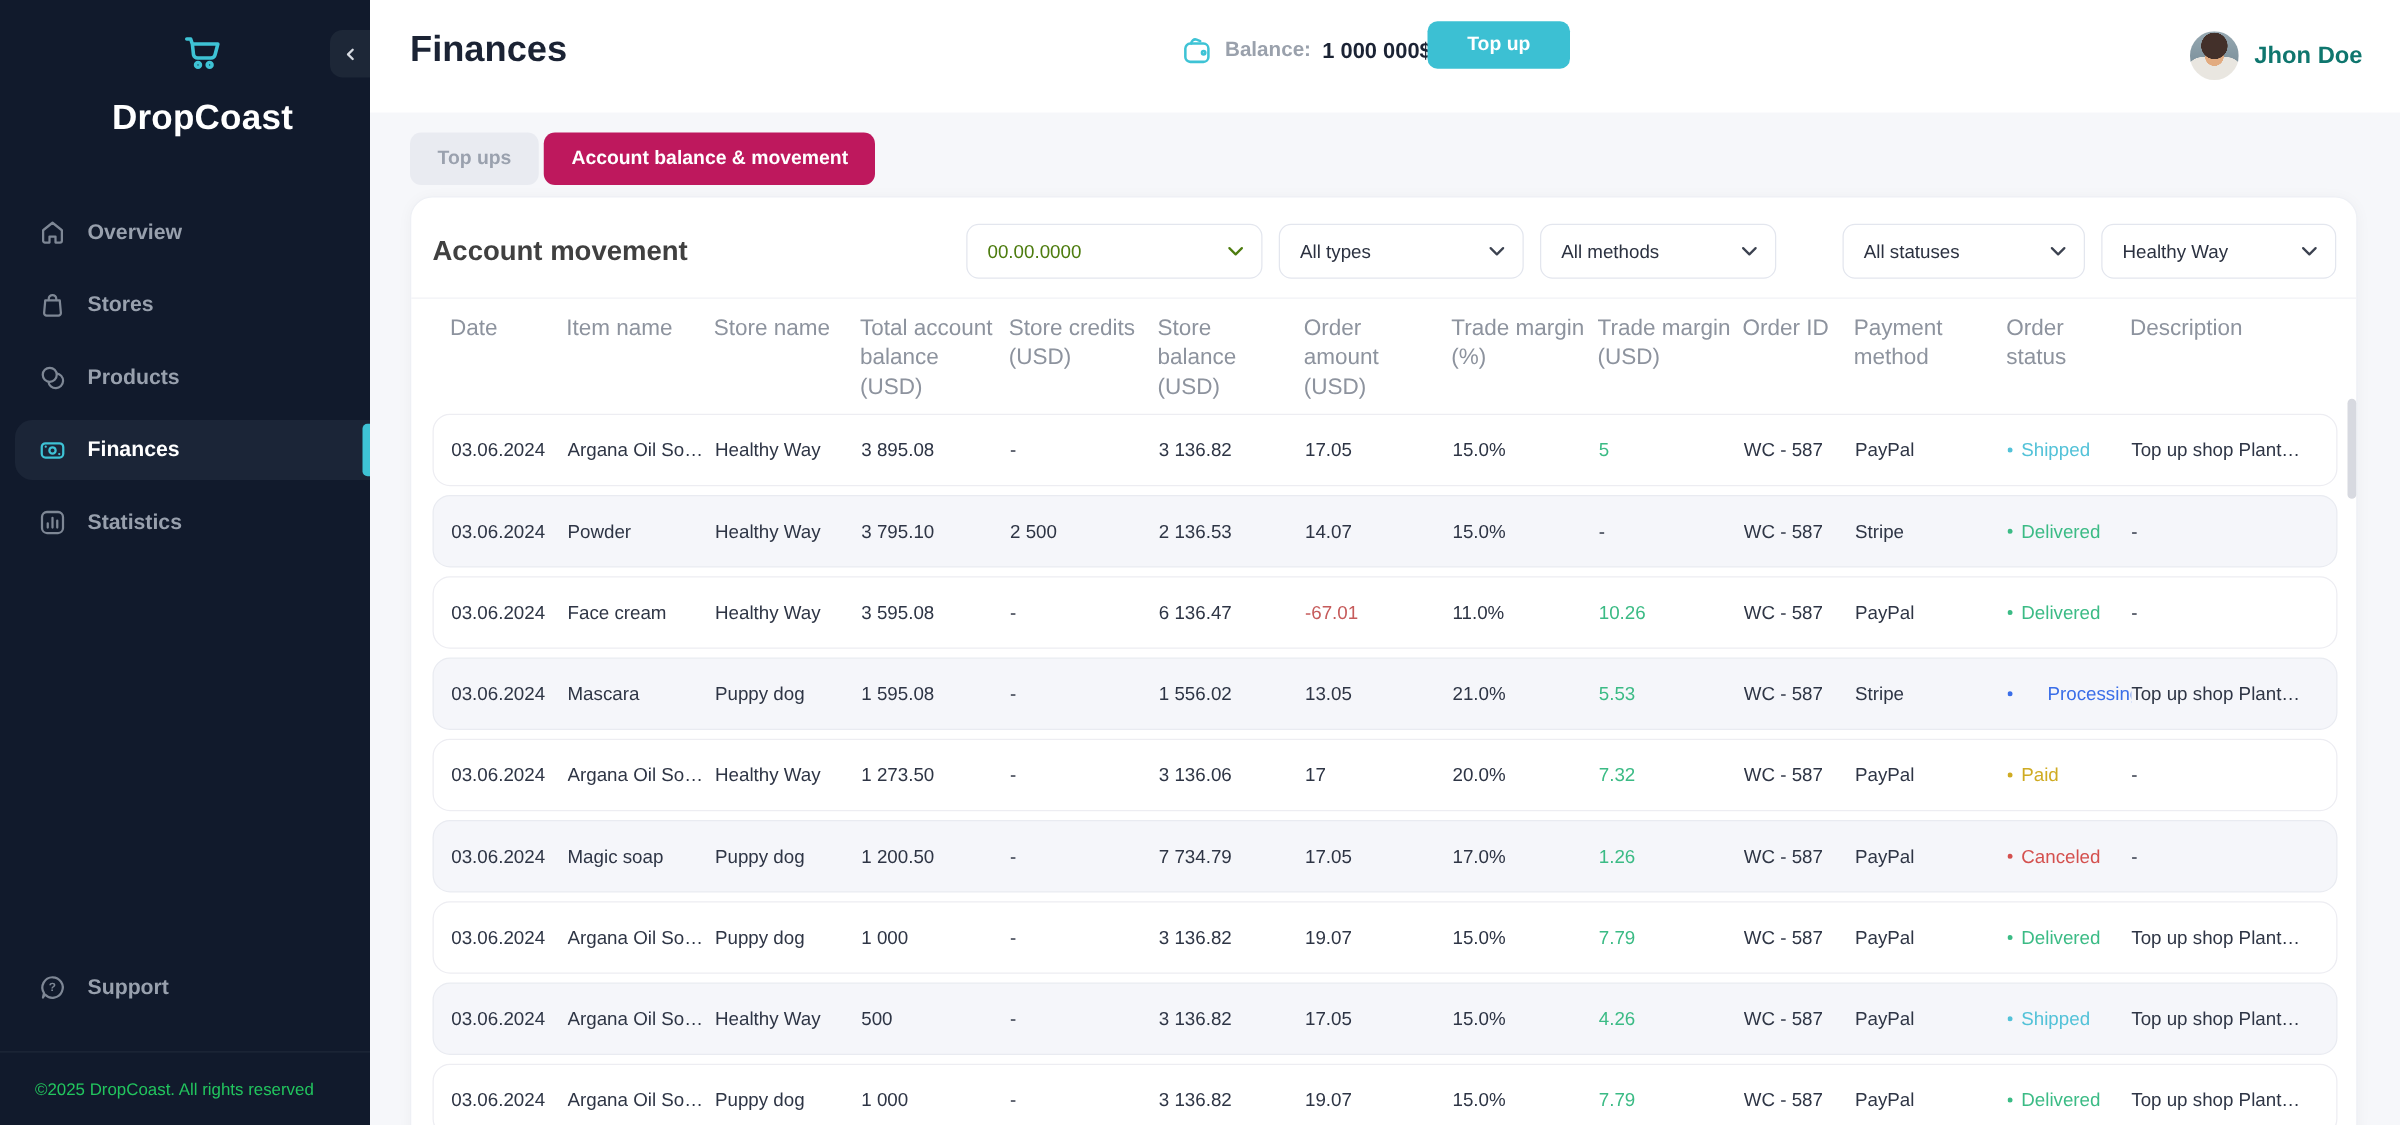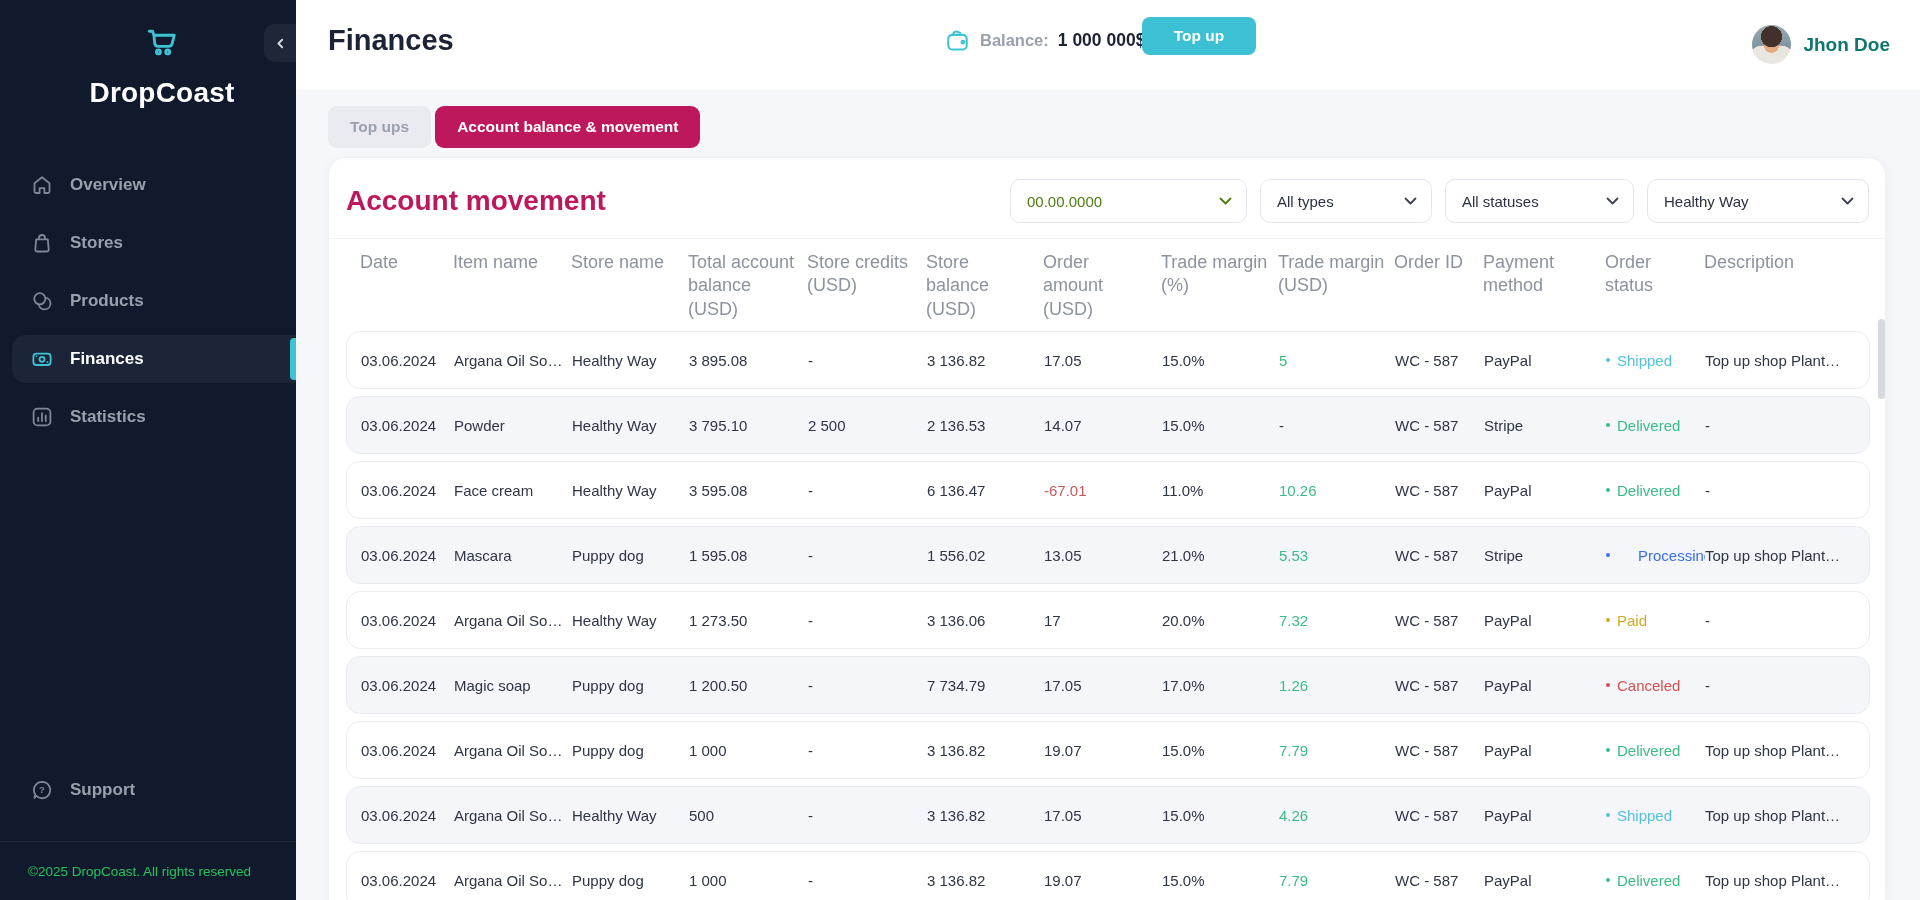--- a/index.html
+++ b/index.html
@@ -46,28 +46,28 @@
   .tabs { padding:16px 0 0 32px; display:flex; gap:4px; }
   .tab { height:42px; padding:0 22px; border-radius:9px; display:flex; align-items:center;
          font-size:15.5px; font-weight:700; cursor:pointer; }
   .tab.inactive { background:#e9ebf1; color:#9aa1ae; }
   .tab.active { background:#be185d; color:#ffffff; }
 
   
   .card { position:relative; margin:9px 34px 0 32px; height:760px; background:#ffffff;
           border:1px solid #eef0f5; border-radius:18px; box-shadow:0 2px 12px rgba(25,35,60,.04); }
   .panel-head { display:flex; align-items:center; padding:21px 16px 15px 17px; border-bottom:1px solid #f1f2f6; }
-  .panel-title { font-size:28px; font-weight:800; color:#be185d; margin-right:auto; }
+  .panel-title { font-size:22px; font-weight:800; color:#404040; margin-right:auto; }
   .filters { display:flex; gap:13px; }
   .filter { height:44px; border:1px solid #e3e6ee; border-radius:10px; background:#fff; display:flex;
             align-items:center; justify-content:space-between; padding:0 14px 0 16px; font-size:15px;
             color:#2b3140; cursor:pointer; }
   .filter .chev { color:#3c4250; display:flex; margin-left:10px; }
-  .filter:nth-child(1){ width:237px; } .filter:nth-child(2){ width:172px; }
-  .filter:nth-child(3){ width:189px; } .filter:nth-child(4){ width:222px; }
+  .filter:nth-child(1){ width:237px; } .filter:nth-child(2){ width:196px; }
+  .filter:nth-child(3){ width:189px; } .filter:nth-child(4){ width:194px;margin-left:40px; }
   .filter:nth-child(5){ width:188px; }
   .filter.placeholder span { color:#4d7c0f; }
 
   .thead { display:grid; grid-template-columns:var(--cols); margin:0 15px 0 17px; padding:12px 0 8px 14px;
            color:#8d939e; font-size:18px; line-height:1.3; }
   .th { padding-right:8px; }
   .rows { margin:2px 15px 0 17px; display:flex; flex-direction:column; gap:7px; }
   .trow { display:grid; grid-template-columns:var(--cols); align-items:center; height:58px; border-radius:14px;
           background:#fff; border:1px solid #ededf2; padding-left:14px; font-size:15px; color:#2e3545; cursor:pointer; }
   .trow.alt { background:#f5f6fa; border-color:#e9ebf1; }
@@ -204,20 +204,28 @@
         </div>
         <div class="filter">
           <span>All types</span>
           <span class="chev">
               <svg width="13" height="8" viewBox="0 0 13 8" fill="none" stroke="currentColor" stroke-width="1.8" stroke-linecap="round" stroke-linejoin="round">
                 <path d="m1.5 1.5 5 5 5-5"></path>
               </svg>
             </span>
         </div>
         <div class="filter">
+          <span>All methods</span>
+          <span class="chev">
+              <svg width="13" height="8" viewBox="0 0 13 8" fill="none" stroke="currentColor" stroke-width="1.8" stroke-linecap="round" stroke-linejoin="round">
+                <path d="m1.5 1.5 5 5 5-5"></path>
+              </svg>
+            </span>
+        </div>
+        <div class="filter">
           <span>All statuses</span>
           <span class="chev">
               <svg width="13" height="8" viewBox="0 0 13 8" fill="none" stroke="currentColor" stroke-width="1.8" stroke-linecap="round" stroke-linejoin="round">
                 <path d="m1.5 1.5 5 5 5-5"></path>
               </svg>
             </span>
         </div>
         <div class="filter">
           <span>Healthy Way</span>
           <span class="chev">

